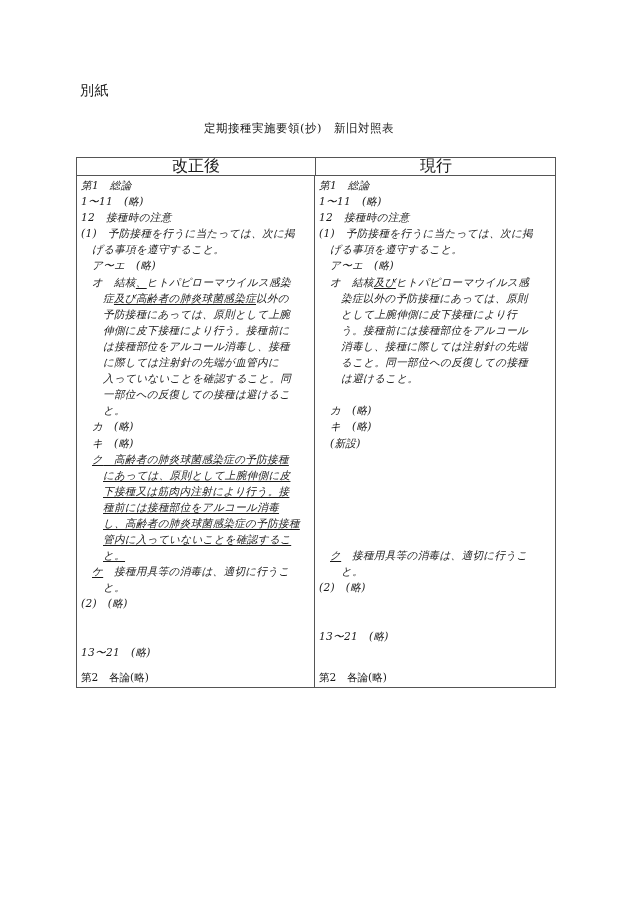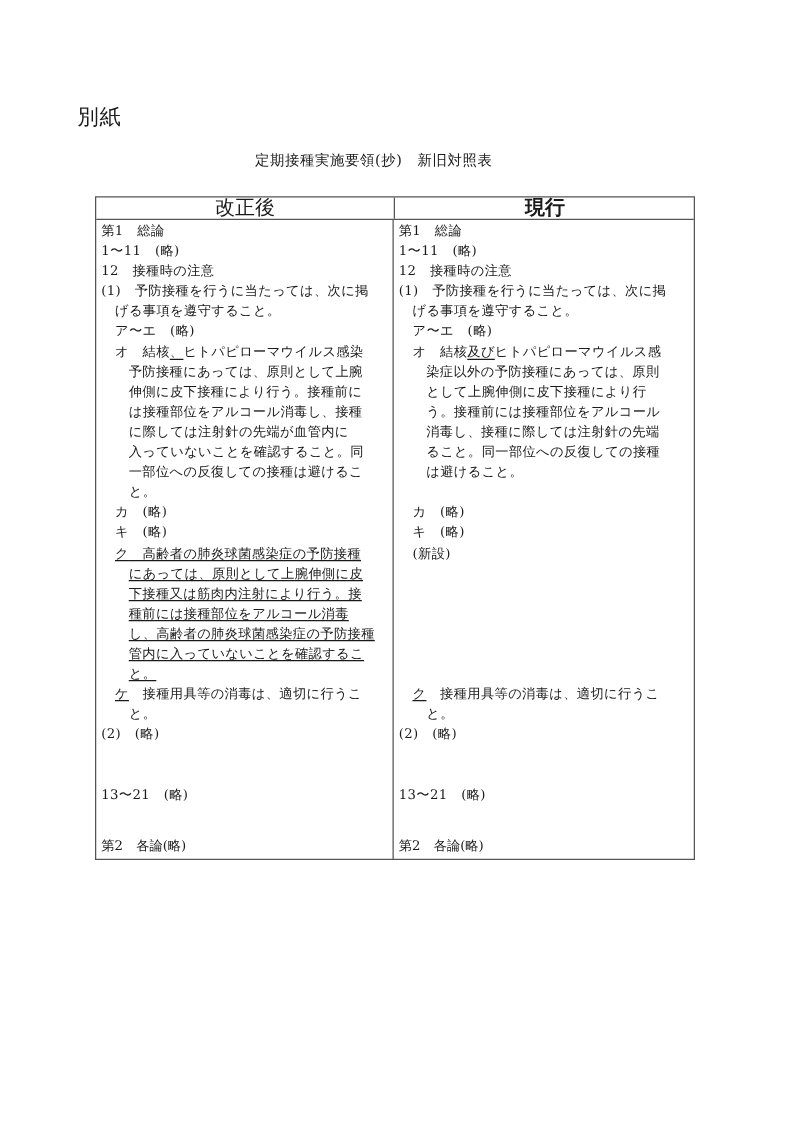--- a/index.html
+++ b/index.html
@@ -2,49 +2,49 @@
 <html><head>
   <meta charset="utf-8">
   <style>
     html, body { margin: 0; padding: 0; background: #ffffff; }
     body {
       width: 630px; height: 916px; position: relative; overflow: hidden;
       font-family: "DejaVu Serif", "Liberation Serif", serif;
       color: #1a1a1a;
     }
     .page-label {
-      position: absolute; left: 62px; top: 82px;
-      font-size: 17px; letter-spacing: 0.5px;
+      position: absolute; left: 80px; top: 82px;
+      font-size: 14px; letter-spacing: 0.5px;
     }
     .doc-title {
       position: absolute; left: 0; width: 538px; top: 121px;
       text-align: center; font-size: 11.5px; letter-spacing: 0.5px;
       padding-left: 60px; box-sizing: border-box;
     }
     .compare-table {
       position: absolute; left: 76px; top: 157px;
       width: 480px; height: 531px;
       border: 1px solid #555; box-sizing: border-box;
     }
     .col-header-row {
       display: flex; height: 17px; border-bottom: 1px solid #555;
     }
     .col-header {
       flex: none; text-align: center; font-size: 16px; line-height: 16px;
     }
     .col-header.left { width: 238px; border-right: 1px solid #555; }
-    .col-header.right { width: 240px; font-weight: bold; }
+    .col-header.right { width: 240px; }
     .col-body-row { display: flex; height: 512px; }
     .col-body {
       flex: none; position: relative; font-size: 10.6px; line-height: 16.1px;
       box-sizing: border-box; padding: 1px 3px 0 4px;
     }
     .col-body.left { width: 238px; border-right: 1px solid #555; }
     .col-body.right { width: 240px; }
-    .line { white-space: nowrap; height: 16.1px; overflow: hidden; letter-spacing: 0.3px; }
+    .line { white-space: nowrap; height: 16.1px; overflow: hidden; letter-spacing: 0.3px; font-style: italic; }
     .i1 { padding-left: 11px; }
     .i2 { padding-left: 22px; }
     .u { text-decoration: underline; text-underline-offset: 2px; }
     .gap { height: 16.1px; }
     .footer-line { position: absolute; left: 4px; bottom: 3px; font-size: 10.6px; }
   </style>
 </head>
 <body>
 
 <div class="page-label">別紙</div>
@@ -58,20 +58,21 @@
   <div class="col-body-row">
 
     <div class="col-body left">
       <div class="line">第1　総論</div>
       <div class="line">1〜11　(略)</div>
       <div class="line">12　接種時の注意</div>
       <div class="line">(1)　予防接種を行うに当たっては、次に掲</div>
       <div class="line i1">げる事項を遵守すること。</div>
       <div class="line i1">ア〜エ　(略)</div>
       <div class="line i1"><span>オ　結核</span><span class="u">、</span><span>ヒトパピローマウイルス感染</span></div>
+      <div class="line i2"><span>症</span><span class="u">及び高齢者の肺炎球菌感染症</span><span>以外の</span></div>
       <div class="line i2">予防接種にあっては、原則として上腕</div>
       <div class="line i2">伸側に皮下接種により行う。接種前に</div>
       <div class="line i2">は接種部位をアルコール消毒し、接種</div>
       <div class="line i2">に際しては注射針の先端が血管内に</div>
       <div class="line i2">入っていないことを確認すること。同</div>
       <div class="line i2">一部位への反復しての接種は避けるこ</div>
       <div class="line i2">と。</div>
       <div class="line i1">カ　(略)</div>
       <div class="line i1">キ　(略)</div>
       <div class="line i1"><span class="u">ク</span><span class="u">　高齢者の肺炎球菌感染症の予防接種</span></div>

